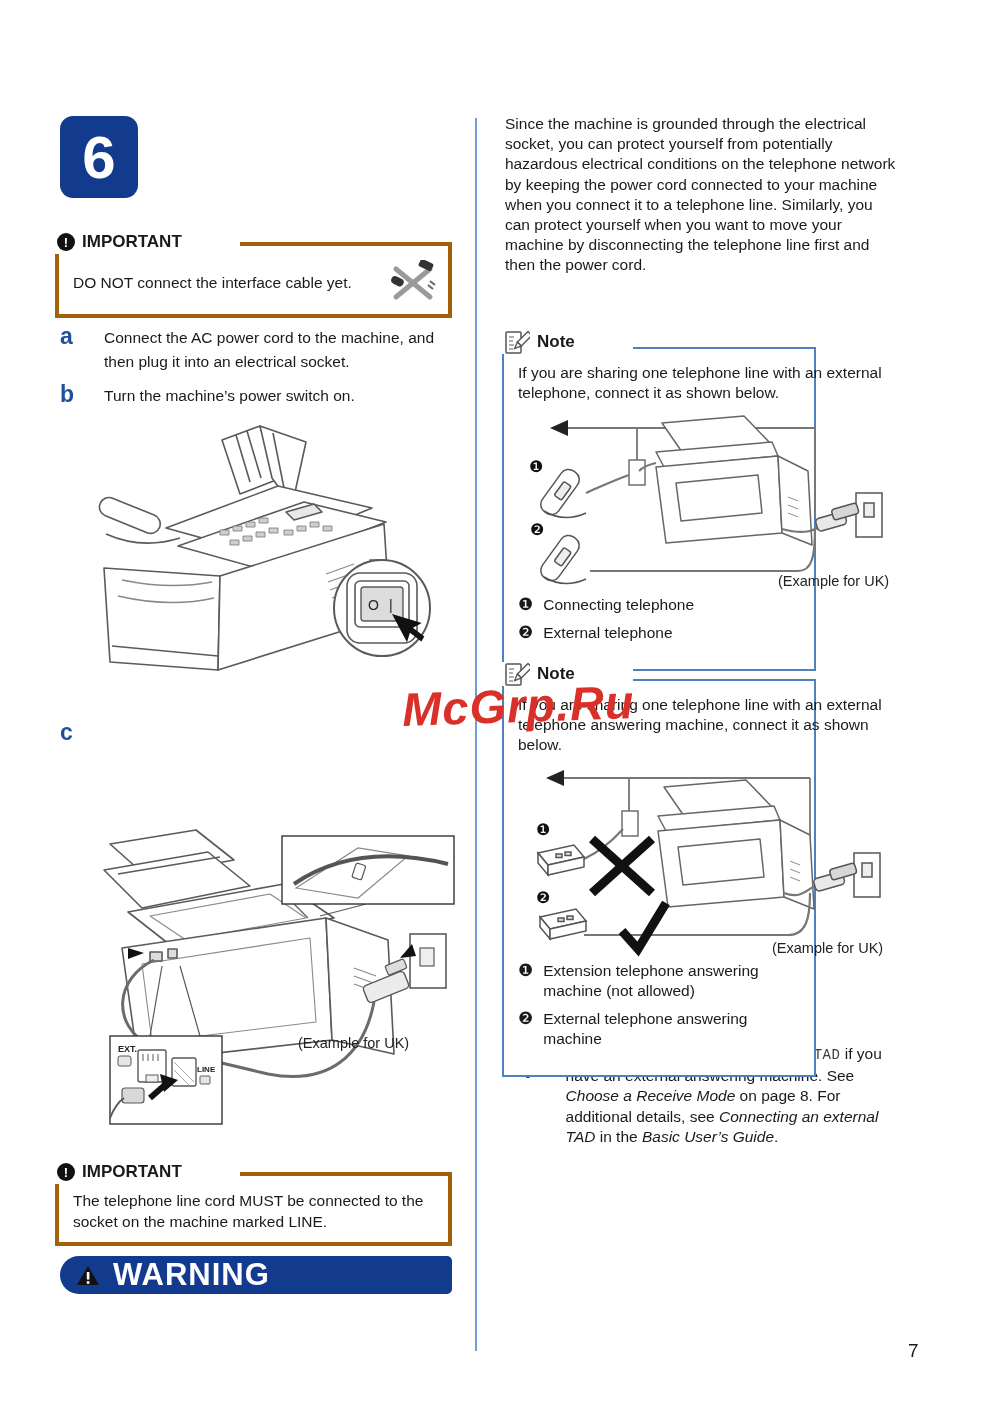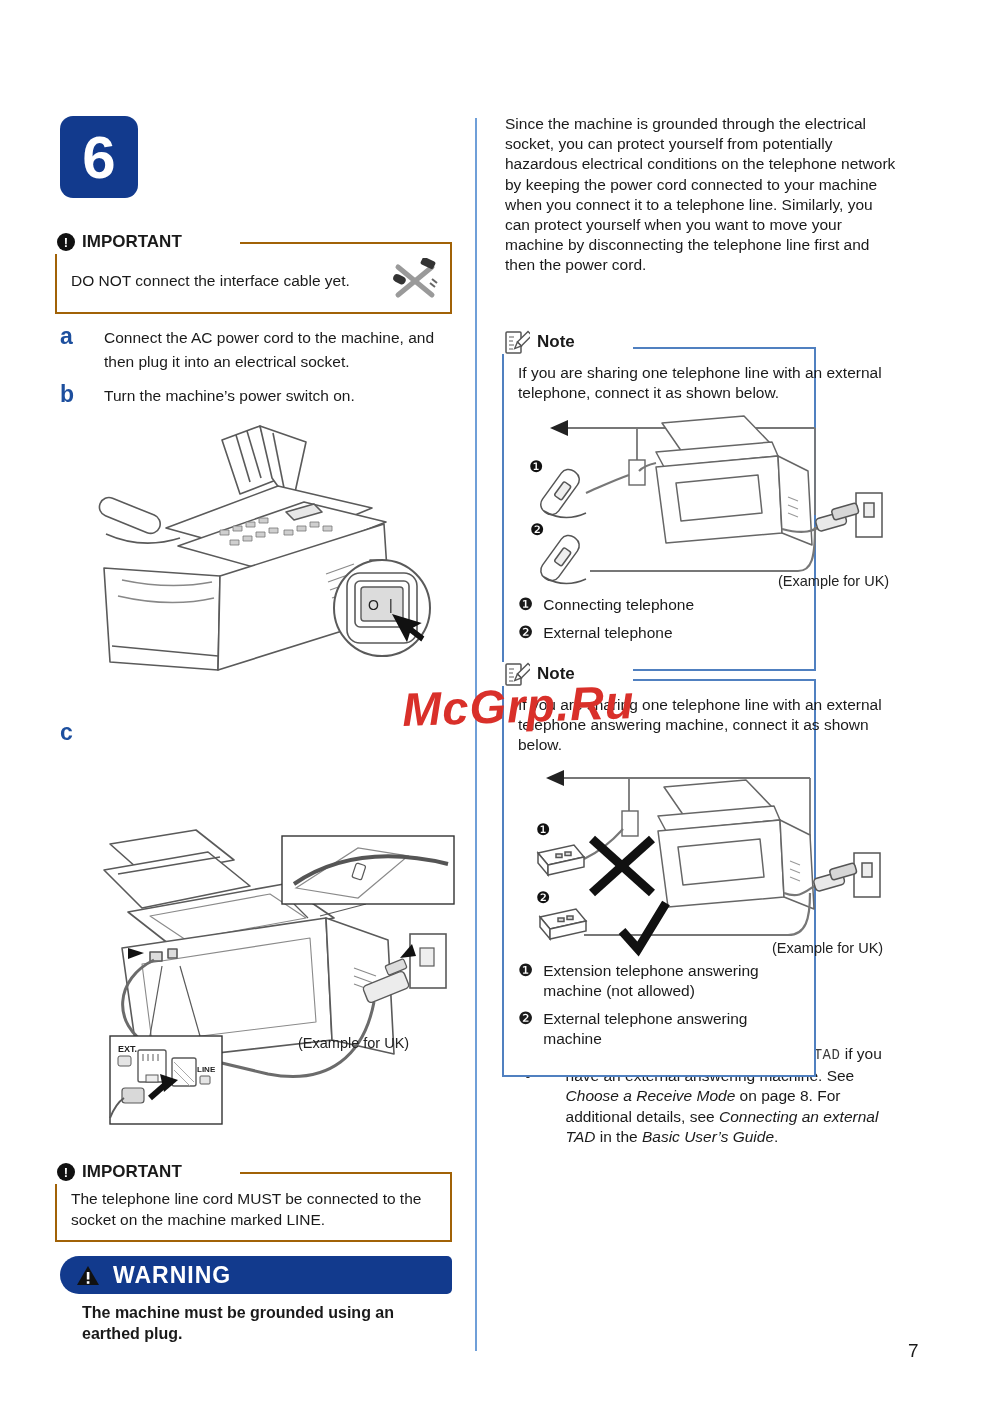--- a/index.html
+++ b/index.html
@@ -24,42 +24,42 @@
     position:relative; z-index:2; background:#fff; display:inline-flex;
     align-items:center; gap:7px; font-size:17px; font-weight:bold;
     padding-right:58px; padding-left:2px; height:24px;
   }
   .imp-icon {
     width:18px; height:18px; border-radius:50%; background:#111; color:#fff;
     font-size:13px; font-weight:bold; display:inline-flex; align-items:center;
     justify-content:center; flex:0 0 auto;
   }
   .callout-box {
-    border:2px solid #a16207; margin-top:-12px; position:relative; z-index:1;
+    border:4px solid #a16207; margin-top:-12px; position:relative; z-index:1;
     padding:14px 10px 10px 14px; background:#fff;
   }
   .imp1-box { display:flex; justify-content:space-between; align-items:center; }
   .imp1-box p { margin:0; width:290px; font-size:15.5px; line-height:21px; }
   .imp2-box p { margin:0; width:362px; font-size:15.5px; line-height:21px; }
 
   
   .step { display:flex; gap:23px; }
   .step-letter {
     color:#1d4f9e; font-size:23px; font-weight:bold; line-height:20px;
     width:21px; flex:0 0 auto;
   }
   .step p { margin:0; font-size:15.5px; line-height:24px; }
 
   
   .warn-banner {
     left:60px; top:1256px; width:392px; height:38px; background:#123a8d;
     border-radius:19px 5px 5px 19px; display:flex; align-items:center;
     gap:13px; padding-left:16px; box-sizing:border-box;
   }
-  .warn-title { color:#fff; font-size:23px; font-weight:bold; letter-spacing:1px; }
+  .warn-title { color:#fff; font-size:31px; font-weight:bold; letter-spacing:1px; }
   .warn-text { left:82px; top:1302px; width:370px; font-size:16px; font-weight:bold; line-height:21px; margin:0; }
 
   
   .intro { left:505px; top:114px; width:392px; font-size:15.5px; font-weight:normal; line-height:20.2px; margin:0; }
   .note-wrap { width:314px; }
   .note-box { border:2px solid #5080c0; margin-top:-13px; padding:14px 8px 18px 12px; background:#fff; position:relative; z-index:1; }
   .note-box > p { margin:0 0 8px 2px; font-size:15.5px; line-height:20px; width:364px; }
   .legend-row { display:flex; gap:10px; margin:2px 0 8px 2px; font-size:15.5px; line-height:20px; }
   .legend-badge { font-size:17px; line-height:19px; flex:0 0 auto; }
   .legend-label { }
@@ -271,21 +271,20 @@
   </div>
 
   <div class="abs warn-banner">
     <svg width="24" height="21" viewBox="0 0 24 21">
       <polygon points="12,1 23,20 1,20" fill="#111"></polygon>
       <rect x="10.8" y="7" width="2.6" height="7.5" fill="#fff"></rect>
       <rect x="10.8" y="16.2" width="2.6" height="2.6" fill="#fff"></rect>
     </svg>
     <span class="warn-title">WARNING</span>
   </div>
-  <p class="abs warn-text">The machine must be grounded using an earthed plug.</p>
 
   <p class="abs intro">Since the machine is grounded through the electrical socket, you can protect yourself from potentially hazardous electrical conditions on the telephone network by keeping the power cord connected to your machine when you connect it to a telephone line. Similarly, you can protect yourself when you want to move your machine by disconnecting the telephone line first and then the power cord.</p>
 
   <div class="abs note-wrap" style="left:502px; top:330px;">
     <div class="callout-head">
       <svg width="26" height="27" viewBox="0 0 26 27">
         <rect x="2" y="3" width="15" height="21" rx="1" fill="#fff" stroke="#555" stroke-width="1.5"></rect>
         <g stroke="#777" stroke-width="1.2">
           <line x1="5" y1="8" x2="10" y2="8"></line>
             <line x1="5" y1="12" x2="9" y2="12"></line>

